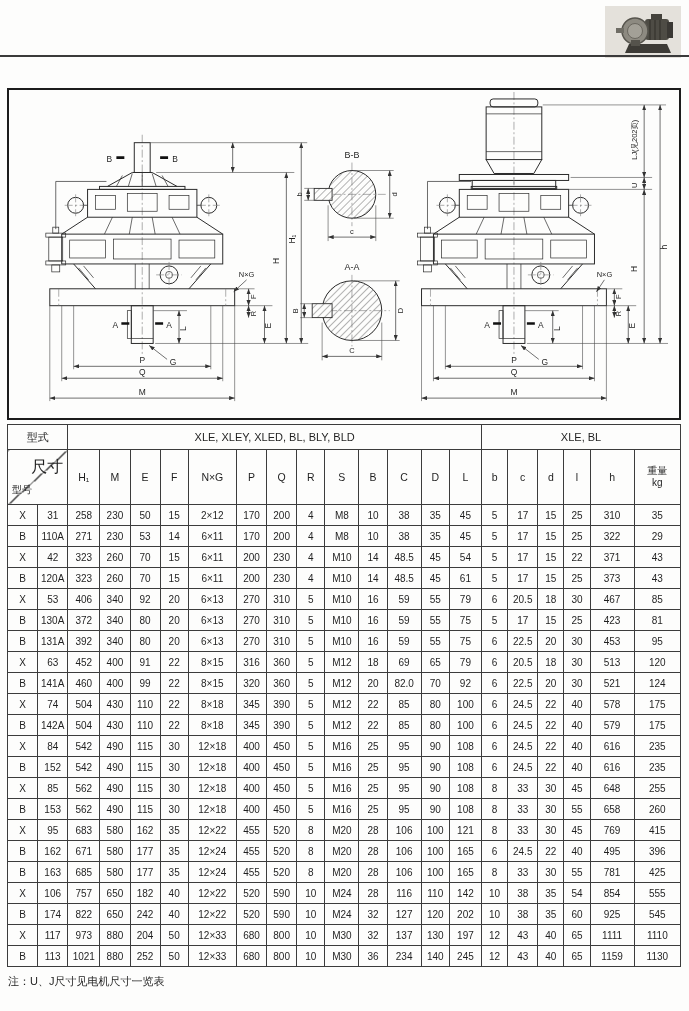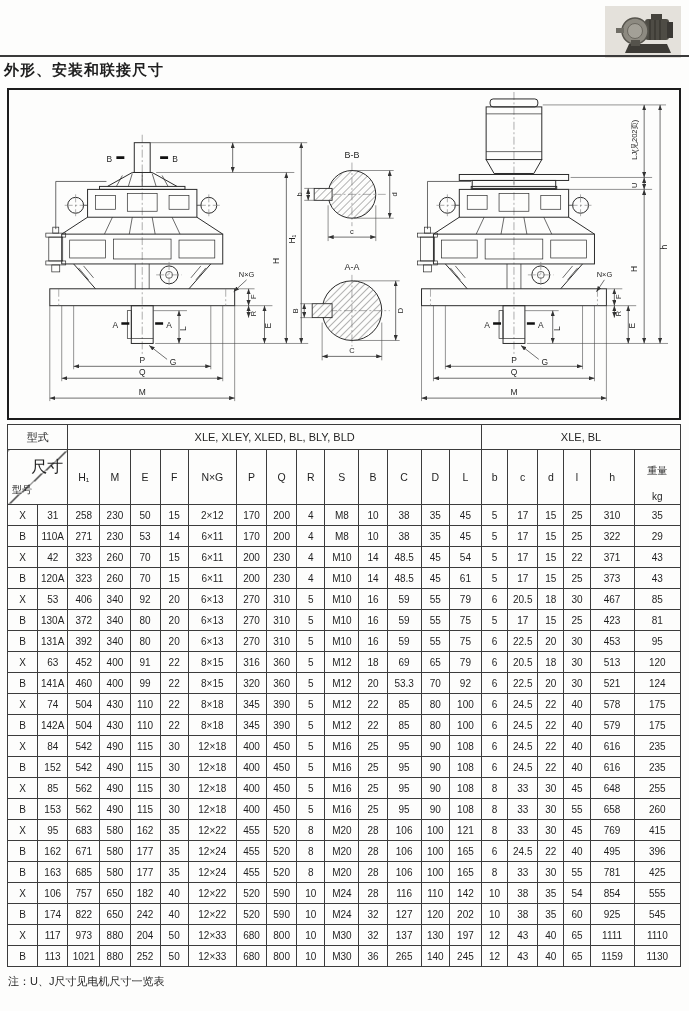--- a/index.html
+++ b/index.html
@@ -26,21 +26,21 @@
   #dim-table{position:absolute;top:424px;left:7px;width:674px;border-collapse:collapse;table-layout:fixed;}
   #dim-table th,#dim-table td{border:1px solid #3c3c3c;text-align:center;vertical-align:middle;
       padding:0;font-weight:normal;white-space:nowrap;overflow:hidden;}
   tr.group-row th{height:24px;font-size:11px;margin-top:24px;}
   tr.head-row th{height:54px;font-size:10.5px;}
   #dim-table tbody td{height:20px;font-size:10px;}
   th.diag{position:relative;
       background:linear-gradient(to bottom right,transparent calc(50% - .6px),#3c3c3c calc(50% - .6px) calc(50% + .6px),transparent calc(50% + .6px));}
   th.diag .dtop{position:absolute;top:7px;right:4px;font-size:16px;}
   th.diag .dbot{position:absolute;bottom:7px;left:4px;font-size:10px;}
-  th.wt span{display:block;line-height:1.25;font-size:10px;margin-top:14px;}
+  th.wt span{display:block;line-height:1.25;font-size:10px;}
   
   #note{position:absolute;top:974px;left:8px;font-size:11px;}
 </style>
 </head>
 <body>
 
 <div id="page">
 
   <svg id="photo" viewBox="0 0 76 52">
     <rect x="0" y="0" width="76" height="52" fill="#e4e1db"></rect>
@@ -51,21 +51,20 @@
     <line x1="55" y1="14" x2="55" y2="34" stroke="#36342e" stroke-width="1.2"></line>
     <rect x="62" y="16" width="6" height="16" fill="#3a3834"></rect>
     <rect x="46" y="8" width="11" height="6" fill="#44423c"></rect>
     <circle cx="30" cy="25" r="13" fill="#8d8a81" stroke="#56544d" stroke-width="1.5"></circle>
     <circle cx="30" cy="25" r="7.5" fill="#a3a097" stroke="#6a675f" stroke-width="1"></circle>
     <rect x="11" y="22" width="8" height="5" fill="#6f6d65"></rect>
     <rect x="26" y="34" width="9" height="6" fill="#55534c"></rect>
   </svg>
 
   <div id="top-rule"></div>
-  <div id="page-title">外形、安装和联接尺寸</div>
 
   <div id="panel">
     <svg width="670" height="328" viewBox="0 0 672 330">
       <defs>
         <pattern id="hatch" width="5" height="5" patternTransform="rotate(45)" patternUnits="userSpaceOnUse">
           <line x1="0" y1="0" x2="0" y2="5" stroke="#6a6a6a" stroke-width="1"></line>
         </pattern>
         <marker id="ar" viewBox="0 0 8 6" refX="8" refY="3" markerWidth="8" markerHeight="6" orient="auto-start-reverse">
           <path d="M0,0 L8,3 L0,6 Z" fill="#333"></path>
         </marker>
@@ -496,21 +495,21 @@
           <td>460</td>
           <td>400</td>
           <td>99</td>
           <td>22</td>
           <td>8×15</td>
           <td>320</td>
           <td>360</td>
           <td>5</td>
           <td>M12</td>
           <td>20</td>
-          <td>53.3</td>
+          <td>82.0</td>
           <td>70</td>
           <td>92</td>
           <td>6</td>
           <td>22.5</td>
           <td>20</td>
           <td>30</td>
           <td>521</td>
           <td>124</td>
         </tr>
         <tr>
@@ -795,21 +794,21 @@
           <td>1021</td>
           <td>880</td>
           <td>252</td>
           <td>50</td>
           <td>12×33</td>
           <td>680</td>
           <td>800</td>
           <td>10</td>
           <td>M30</td>
           <td>36</td>
-          <td>265</td>
+          <td>234</td>
           <td>140</td>
           <td>245</td>
           <td>12</td>
           <td>43</td>
           <td>40</td>
           <td>65</td>
           <td>1159</td>
           <td>1130</td>
         </tr>
       </tbody>

